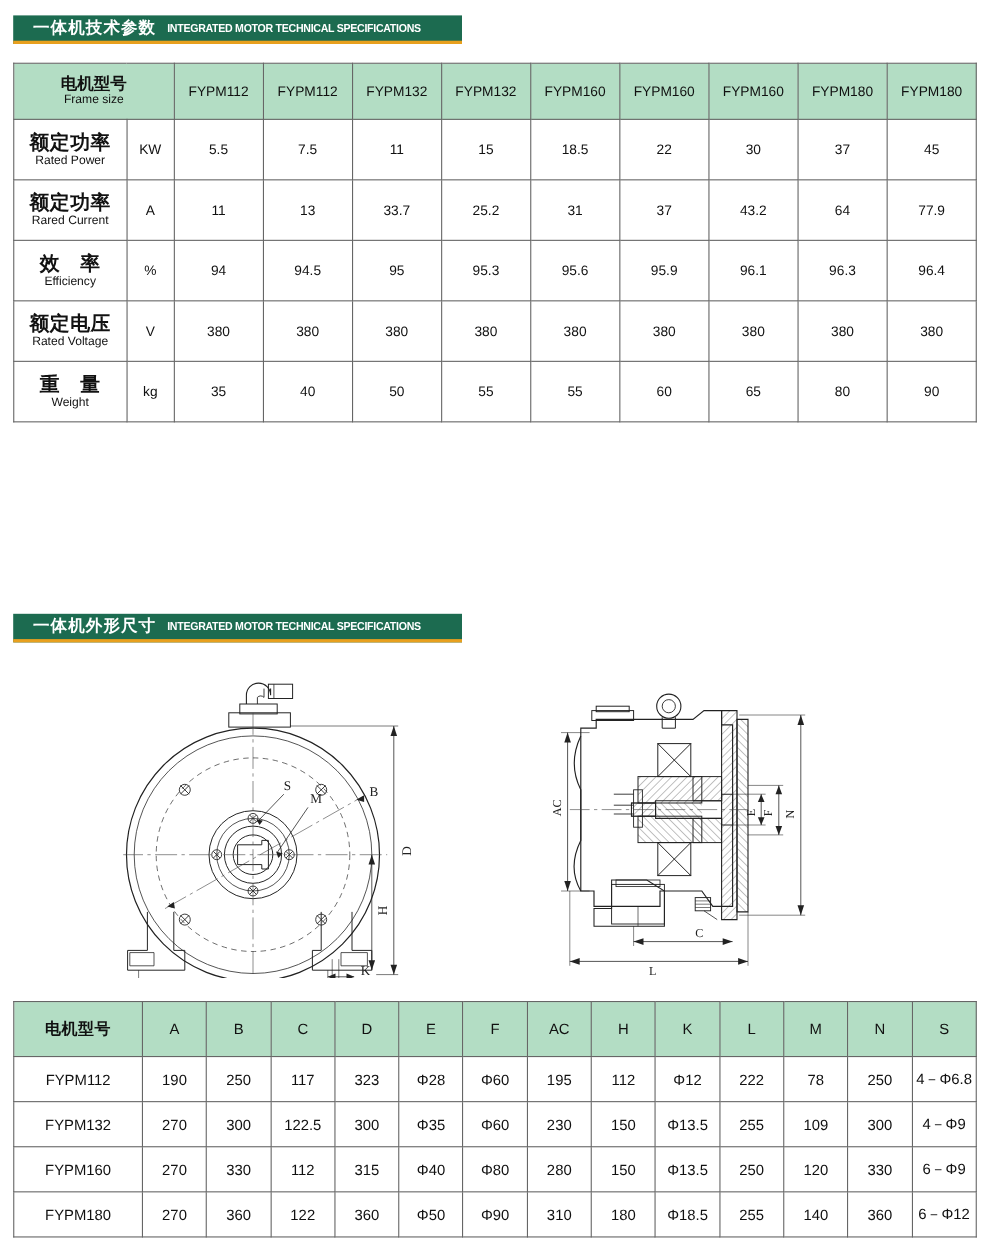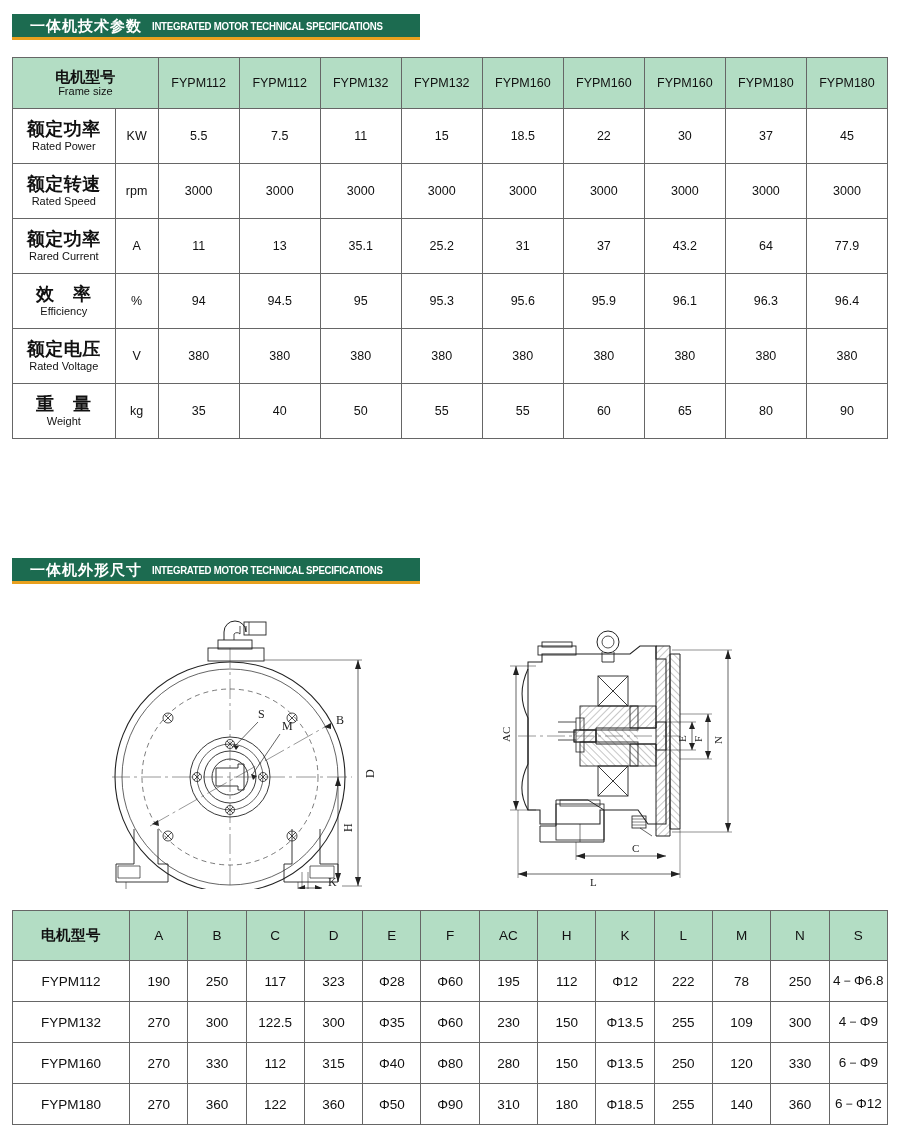--- a/index.html
+++ b/index.html
@@ -165,43 +165,27 @@
           <td>11</td>
           <td>15</td>
           <td>18.5</td>
           <td>22</td>
           <td>30</td>
           <td>37</td>
           <td>45</td>
         </tr>
         <tr>
           <td>
-            <span class="lbl-cn">额定转速</span>
-            <span class="lbl-en">Rated Speed</span>
-          </td>
-          <td class="col-unit">rpm</td>
-          <td>3000</td>
-          <td>3000</td>
-          <td>3000</td>
-          <td>3000</td>
-          <td>3000</td>
-          <td>3000</td>
-          <td>3000</td>
-          <td>3000</td>
-          <td>3000</td>
-        </tr>
-        <tr>
-          <td>
             <span class="lbl-cn">额定功率</span>
             <span class="lbl-en">Rared Current</span>
           </td>
           <td class="col-unit">A</td>
           <td>11</td>
           <td>13</td>
-          <td>35.1</td>
+          <td>33.7</td>
           <td>25.2</td>
           <td>31</td>
           <td>37</td>
           <td>43.2</td>
           <td>64</td>
           <td>77.9</td>
         </tr>
         <tr>
           <td>
             <span class="lbl-cn">效　率</span>

